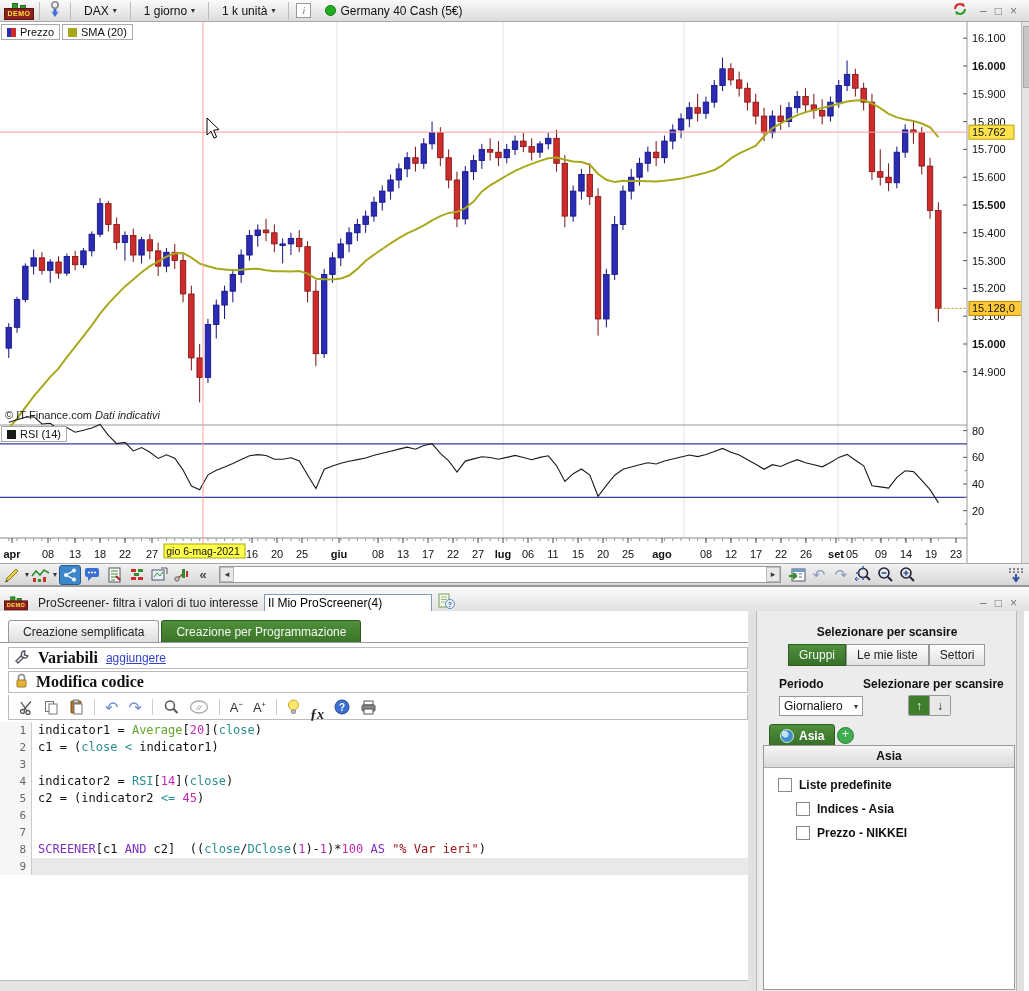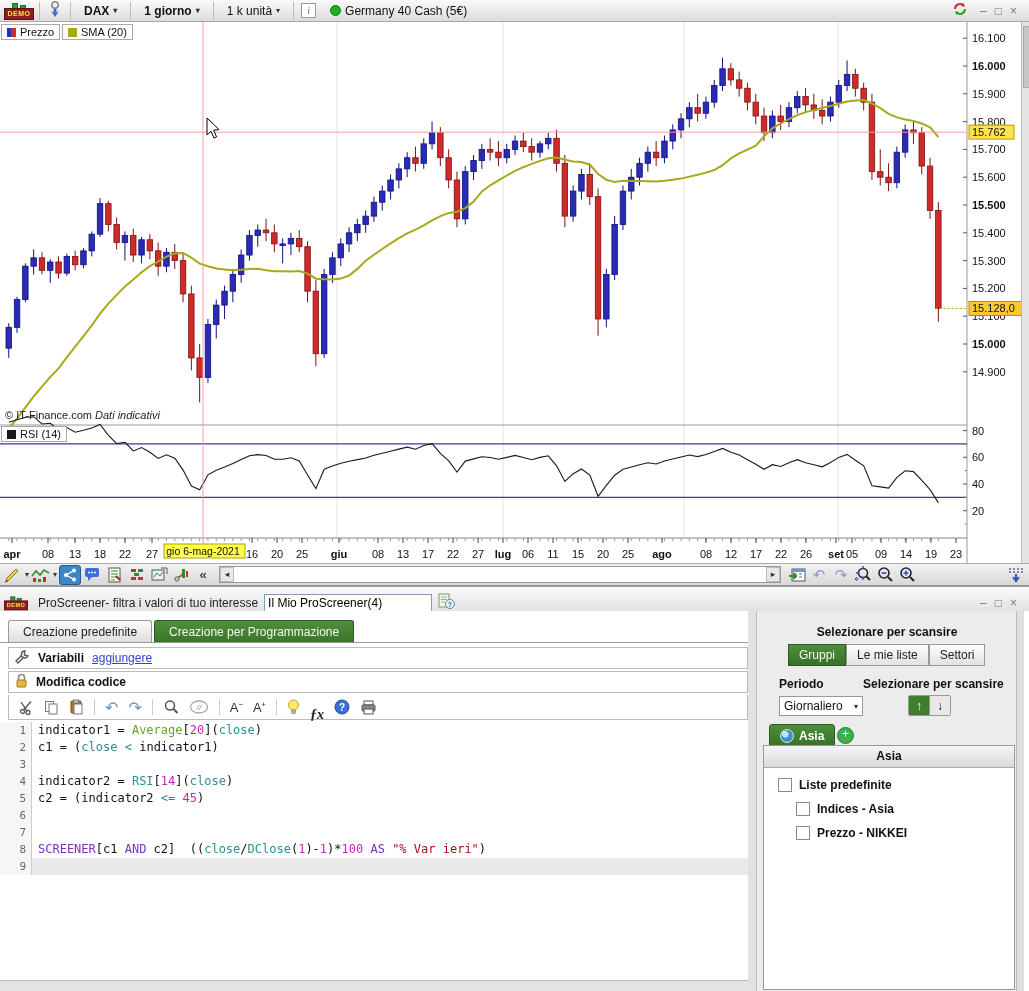--- a/index.html
+++ b/index.html
@@ -2,21 +2,21 @@
 <html><head>
 <meta charset="utf-8">
 <style>
   html,body{margin:0;padding:0;background:#fff;}
   #app{position:relative;width:1029px;height:991px;font-family:"Liberation Sans",sans-serif;overflow:hidden;background:#fff;color:#111;}
   .abs{position:absolute;}
   
   #top-toolbar{left:0;top:0;width:1029px;height:22px;background:linear-gradient(#fafafa,#dcdcdc);border-bottom:1px solid #a8a8a8;display:flex;align-items:center;gap:4px;padding:0 4px;box-sizing:border-box;}
   .vsep{width:1px;height:18px;background:#bbb;margin:0 3px;}
   .ddbtn{display:flex;align-items:center;gap:4px;padding:1px 6px;font-size:12px;cursor:default;}
-  .ddbtn.b{font-weight:bold;}
+  .ddbtn.b{font-weight:normal;}
   .caret{font-size:8px;color:#333;}
   #demo-logo{width:28px;height:18px;position:relative;}
   #demo-logo .dbox{position:absolute;left:0;bottom:0;width:28px;height:10px;background:#8c1f1f;border:1px solid #5d1212;color:#ffe03a;font-size:7px;font-weight:bold;text-align:center;line-height:9px;letter-spacing:.5px;}
   #demo-logo .c1,#demo-logo .c2{position:absolute;width:4px;background:#2e9e2e;border:1px solid #1d6e1d;}
   #demo-logo .c1{left:8px;top:1px;height:6px;}
   #demo-logo .c2{left:16px;top:3px;height:5px;}
   .winbtns{display:flex;gap:8px;align-items:center;color:#777;font-size:12px;margin:0 8px;}
   .winbtns span{cursor:default;}
   #info-icon{width:13px;height:13px;border:1px solid #9a9a9a;background:#fff;color:#777;font-size:10px;font-style:italic;font-family:"Liberation Serif",serif;text-align:center;line-height:13px;}
   #status-dot{width:9px;height:9px;border-radius:50%;background:#1fae1f;border:1px solid #0d7a0d;}
@@ -40,21 +40,21 @@
   #ps-titlebar{left:0;top:586px;width:1029px;height:25px;background:linear-gradient(#fbfbfb,#d9d9d9);border-top:1px solid #999;border-bottom:1px solid #aaa;display:flex;align-items:center;gap:6px;padding:16px 4px;box-sizing:border-box;}
   #ps-title{font-size:12px;color:#222;}
   #ps-name-input{width:160px;height:17px;border:1px solid #7f9db9;font-size:12px;padding:0 3px;font-family:"Liberation Sans",sans-serif;}
   #ps-body{left:0;top:611px;width:1029px;height:380px;background:#fff;}
   
   #tabs{position:absolute;left:8px;top:9px;display:flex;gap:2px;}
   .tab{height:22px;padding:0 14px;font-size:12px;display:flex;align-items:center;border:1px solid #999;border-bottom:none;border-radius:3px 3px 0 0;background:linear-gradient(#fcfcfc,#ddd);color:#222;}
   .tab.active{background:linear-gradient(#4f8f3c,#3a7429);border-color:#2d5c1f;color:#f2f8ec;}
   #tabline{position:absolute;left:0px;top:31px;width:748px;height:1px;background:#999;}
   .rowbar{position:absolute;left:8px;width:740px;height:22px;border:1px solid #bbb;background:#fff;display:flex;align-items:center;gap:8px;padding:0 6px;box-sizing:border-box;}
-  .rowbar b{font-size:12px;}
+  .rowbar b{font-size:16px;font-family:Liberation Serif, serif;}
   a.link{color:#3344cc;font-size:12px;}
   
   #code-toolbar{position:absolute;left:8px;top:84px;width:740px;height:25px;border:1px solid #bbb;border-top:none;background:#fff;display:flex;align-items:center;gap:10px;padding:0 10px;box-sizing:border-box;}
   .cico{font-size:13px;color:#555;display:flex;align-items:center;}
   .csep{width:1px;height:16px;background:#ccc;}
   
   #code-editor{position:absolute;left:0px;top:111px;width:748px;height:258px;background:#fff;font-family:"DejaVu Sans Mono",monospace;font-size:12px;}
   .crow{display:flex;height:17px;line-height:17px;white-space:pre;}
   .crow .ln{width:26px;flex:0 0 26px;text-align:right;padding-right:5px;color:#666;background:#f6f6f6;border-right:1px solid #ccc;font-size:11px;}
   .crow .ct{padding-left:6px;flex:1;}
@@ -754,21 +754,21 @@
     <div style="flex:1"></div>
     <div class="winbtns">
       <span>‒</span>
       <span>□</span>
       <span>×</span>
     </div>
   </div>
 
   <div id="ps-body" class="abs">
     <div id="tabs">
-      <div class="tab">Creazione predefinite</div>
+      <div class="tab">Creazione semplificata</div>
       <div class="tab active">Creazione per Programmazione</div>
     </div>
     <div id="tabline"></div>
 
     <div class="rowbar" style="top:36px;">
       <span><svg width="15" height="15" viewBox="0 0 15 15">
             <path d="M10 2 a3.5 3.5 0 1 0 3 5 l-3.5-1 0-2.5 Z M9 8 L3 14 L1 12 L7 6" fill="none" stroke="#556" stroke-width="1.4"></path>
           </svg></span>
       <b>Variabili</b>
       <a class="link" href="#">aggiungere</a>

